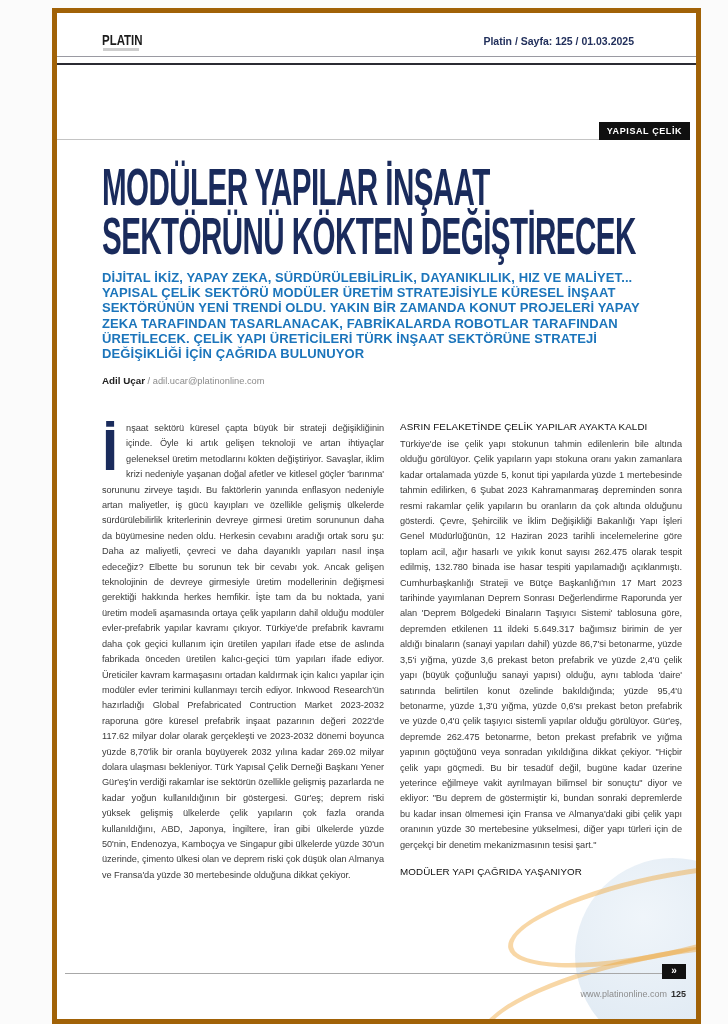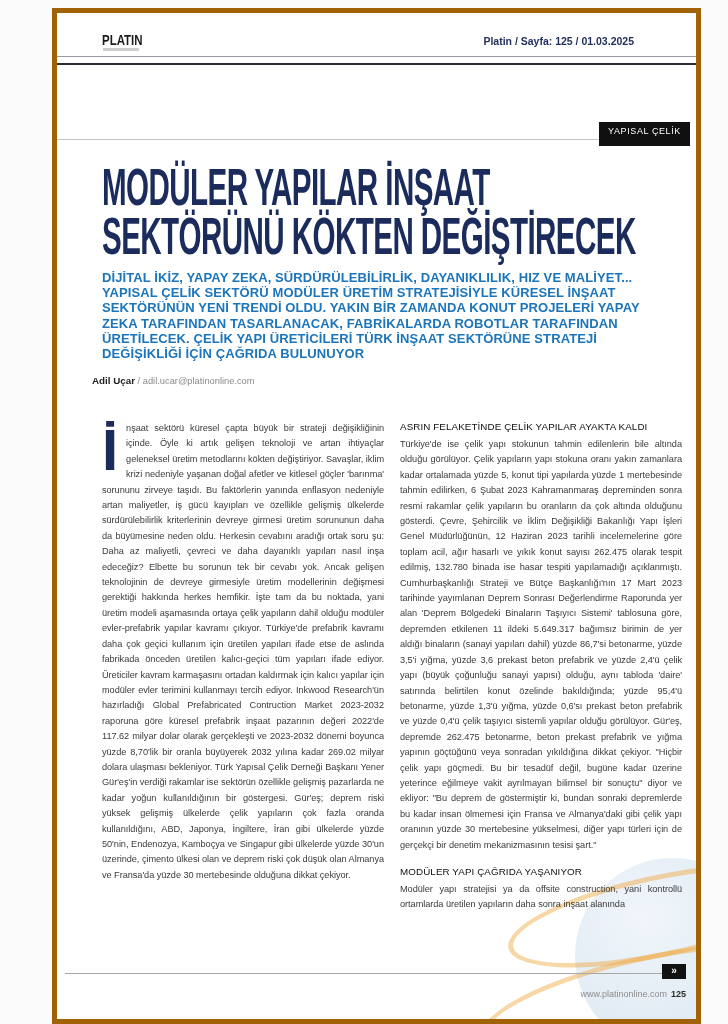--- a/index.html
+++ b/index.html
@@ -27,35 +27,35 @@
     position:absolute; left:45px; top:19px; font-size:14px; font-weight:bold;
     color:#1c1c1c; letter-spacing:0; transform:scaleX(.82); transform-origin:left top;
   }
   .logo-tagline { position:absolute; left:46px; top:35px; width:36px; height:3px; background:#cdcdcd; }
   .issue-info { position:absolute; right:62px; top:22px; font-size:10.5px; font-weight:bold; color:#22305c; }
   .rule-thin  { position:absolute; left:0; right:0; top:43px; height:1px; background:#9a9aa2; }
   .rule-thick { position:absolute; left:0; right:0; top:50px; height:2px; background:#2b2b33; }
   
   .tag-rule { position:absolute; left:0; right:6px; top:126px; height:1px; background:#c4c4c4; }
   .section-tag {
-    position:absolute; right:6px; top:109px; width:91px; height:24px;
-    background:#101010; color:#ffffff; font-size:9px; font-weight:normal;
+    position:absolute; right:6px; top:109px; width:91px; height:18px;
+    background:#101010; color:#ffffff; font-size:9px; font-weight:bold;
     letter-spacing:.6px; text-align:center; line-height:18px;
   }
   
   .title {
     position:absolute; left:45px; top:150px; color:#1a2b5c;
     font-size:51px; font-weight:bold; letter-spacing:-1px; line-height:49px;
   }
   .title span { display:block; transform:scaleX(.58); transform-origin:left top; white-space:nowrap; }
   .standfirst {
     position:absolute; left:45px; top:257px; width:548px;
     color:#1c75bb; font-size:13px; font-weight:bold; line-height:15.2px; letter-spacing:.1px;
   }
-  .byline { position:absolute; left:35px; top:362px; font-size:9.8px; }
+  .byline { position:absolute; left:45px; top:362px; font-size:9.8px; }
   .byline .name { font-weight:bold; color:#222222; }
   .byline .sep, .byline .email { color:#8b8b8b; font-size:9.3px; }
   
   .columns {
     position:absolute; left:45px; top:408px; width:580px; height:550px;
     display:flex; gap:16px; overflow:hidden;
   }
   .col { width:282px; }
   .body-text {
     font-size:9.2px; line-height:15.4px; letter-spacing:-.05px;
@@ -115,21 +115,20 @@
       <div class="col">
         <p class="body-text"><span class="dropcap">İ</span><span>nşaat sektörü küresel çapta büyük bir strateji değişikliğinin içinde. Öyle ki artık gelişen teknoloji ve artan ihtiyaçlar geleneksel üretim metodlarını kökten değiştiriyor. Savaşlar, iklim krizi nedeniyle yaşanan doğal afetler ve kitlesel göçler 'barınma' sorununu zirveye taşıdı. Bu faktörlerin yanında enflasyon nedeniyle artan maliyetler, iş gücü kayıpları ve özellikle gelişmiş ülkelerde sürdürülebilirlik kriterlerinin devreye girmesi üretim sorununun daha da büyümesine neden oldu. Herkesin cevabını aradığı ortak soru şu: Daha az maliyetli, çevreci ve daha dayanıklı yapıları nasıl inşa edeceğiz? Elbette bu sorunun tek bir cevabı yok. Ancak gelişen teknolojinin de devreye girmesiyle üretim modellerinin değişmesi gerektiği hakkında herkes hemfikir. İşte tam da bu noktada, yani üretim modeli aşamasında ortaya çelik yapıların dahil olduğu modüler evler-prefabrik yapılar kavramı çıkıyor. Türkiye'de prefabrik kavramı daha çok geçici kullanım için üretilen yapıları ifade etse de aslında fabrikada önceden üretilen kalıcı-geçici tüm yapıları ifade ediyor. Üreticiler kavram karmaşasını ortadan kaldırmak için kalıcı yapılar için modüler evler terimini kullanmayı tercih ediyor. Inkwood Research'ün hazırladığı Global Prefabricated Contruction Market 2023-2032 raporuna göre küresel prefabrik inşaat pazarının değeri 2022'de 117.62 milyar dolar olarak gerçekleşti ve 2023-2032 dönemi boyunca yüzde 8,70'lik bir oranla büyüyerek 2032 yılına kadar 269.02 milyar dolara ulaşması bekleniyor. Türk Yapısal Çelik Derneği Başkanı Yener Gür'eş'in verdiği rakamlar ise sektörün özellikle gelişmiş pazarlarda ne kadar yoğun kullanıldığının bir göstergesi. Gür'eş; deprem riski yüksek gelişmiş ülkelerde çelik yapıların çok fazla oranda kullanıldığını, ABD, Japonya, İngiltere, İran gibi ülkelerde yüzde 50'nin, Endenozya, Kamboçya ve Singapur gibi ülkelerde yüzde 30'un üzerinde, çimento ülkesi olan ve deprem riski çok düşük olan Almanya ve Fransa'da yüzde 30 mertebesinde olduğuna dikkat çekiyor.</span></p>
       </div>
       <div class="col">
         <div class="section">
           <h2 class="section-heading">ASRIN FELAKETİNDE ÇELİK YAPILAR AYAKTA KALDI</h2>
           <p class="body-text">Türkiye'de ise çelik yapı stokunun tahmin edilenlerin bile altında olduğu görülüyor. Çelik yapıların yapı stokuna oranı yakın zamanlara kadar ortalamada yüzde 5, konut tipi yapılarda yüzde 1 mertebesinde tahmin edilirken, 6 Şubat 2023 Kahramanmaraş depreminden sonra resmi rakamlar çelik yapıların bu oranların da çok altında olduğunu gösterdi. Çevre, Şehircilik ve İklim Değişikliği Bakanlığı Yapı İşleri Genel Müdürlüğünün, 12 Haziran 2023 tarihli incelemelerine göre toplam acil, ağır hasarlı ve yıkık konut sayısı 262.475 olarak tespit edilmiş, 132.780 binada ise hasar tespiti yapılamadığı açıklanmıştı. Cumhurbaşkanlığı Strateji ve Bütçe Başkanlığı'nın 17 Mart 2023 tarihinde yayımlanan Deprem Sonrası Değerlendirme Raporunda yer alan 'Deprem Bölgedeki Binaların Taşıyıcı Sistemi' tablosuna göre, depremden etkilenen 11 ildeki 5.649.317 bağımsız birimin de yer aldığı binaların (sanayi yapıları dahil) yüzde 86,7'si betonarme, yüzde 3,5'i yığma, yüzde 3,6 prekast beton prefabrik ve yüzde 2,4'ü çelik yapı (büyük çoğunluğu sanayi yapısı) olduğu, aynı tabloda 'daire' satırında belirtilen konut özelinde bakıldığında; yüzde 95,4'ü betonarme, yüzde 1,3'ü yığma, yüzde 0,6'sı prekast beton prefabrik ve yüzde 0,4'ü çelik taşıyıcı sistemli yapılar olduğu görülüyor. Gür'eş, depremde 262.475 betonarme, beton prekast prefabrik ve yığma yapının göçtüğünü veya sonradan yıkıldığına dikkat çekiyor. "Hiçbir çelik yapı göçmedi. Bu bir tesadüf değil, bugüne kadar üzerine yeterince eğilmeye vakit ayrılmayan bilimsel bir sonuçtu" diyor ve ekliyor: "Bu deprem de göstermiştir ki, bundan sonraki depremlerde bu kadar insan ölmemesi için Fransa ve Almanya'daki gibi çelik yapı oranının yüzde 30 mertebesine yükselmesi, diğer yapı türleri için de gerçekçi bir denetim mekanizmasının tesisi şart."</p>
         </div>
         <div class="section">
           <h2 class="section-heading">MODÜLER YAPI ÇAĞRIDA YAŞANIYOR</h2>
-          <p class="body-text">Modüler yapı stratejisi ya da offsite construction, yani kontrollü ortamlarda üretilen yapıların daha sonra inşaat alanında</p>
         </div>
       </div>
     </div>
 
     <div class="footer-rule"></div>
     <div class="more-badge">
       <span>»</span>
     </div>
     <div class="credit">
       <span>www.platinonline.com</span><span class="pageno">125</span>

